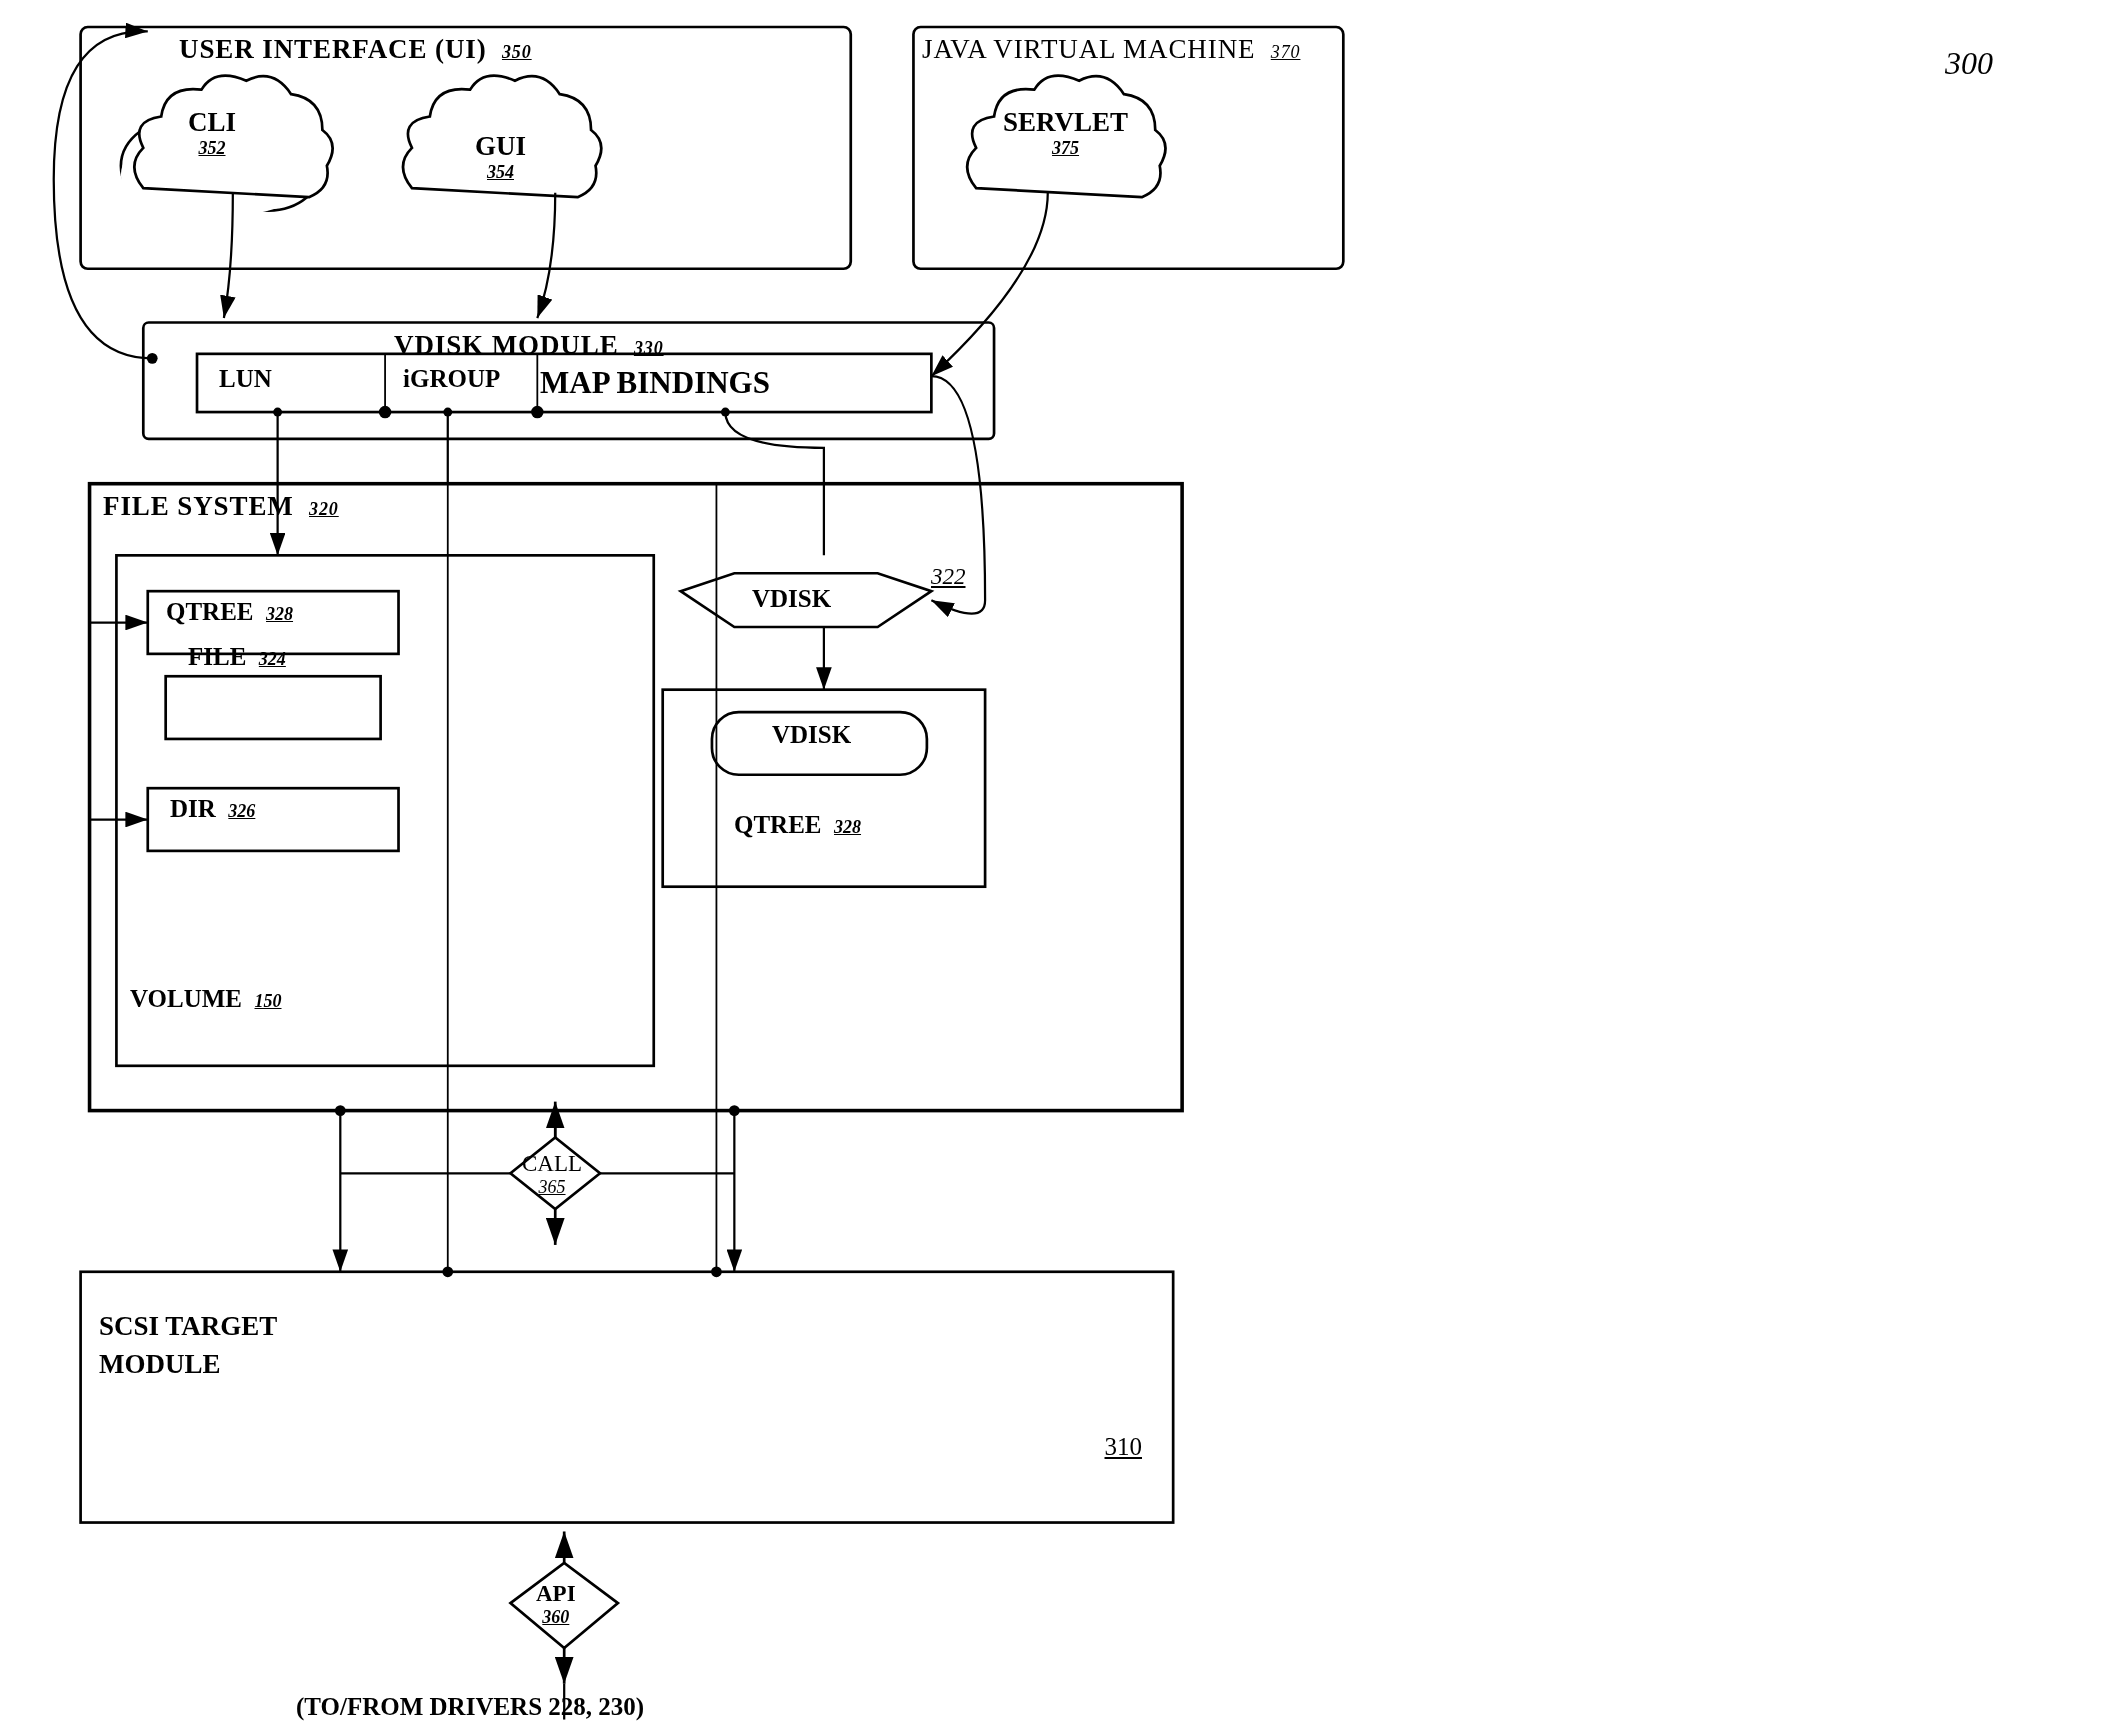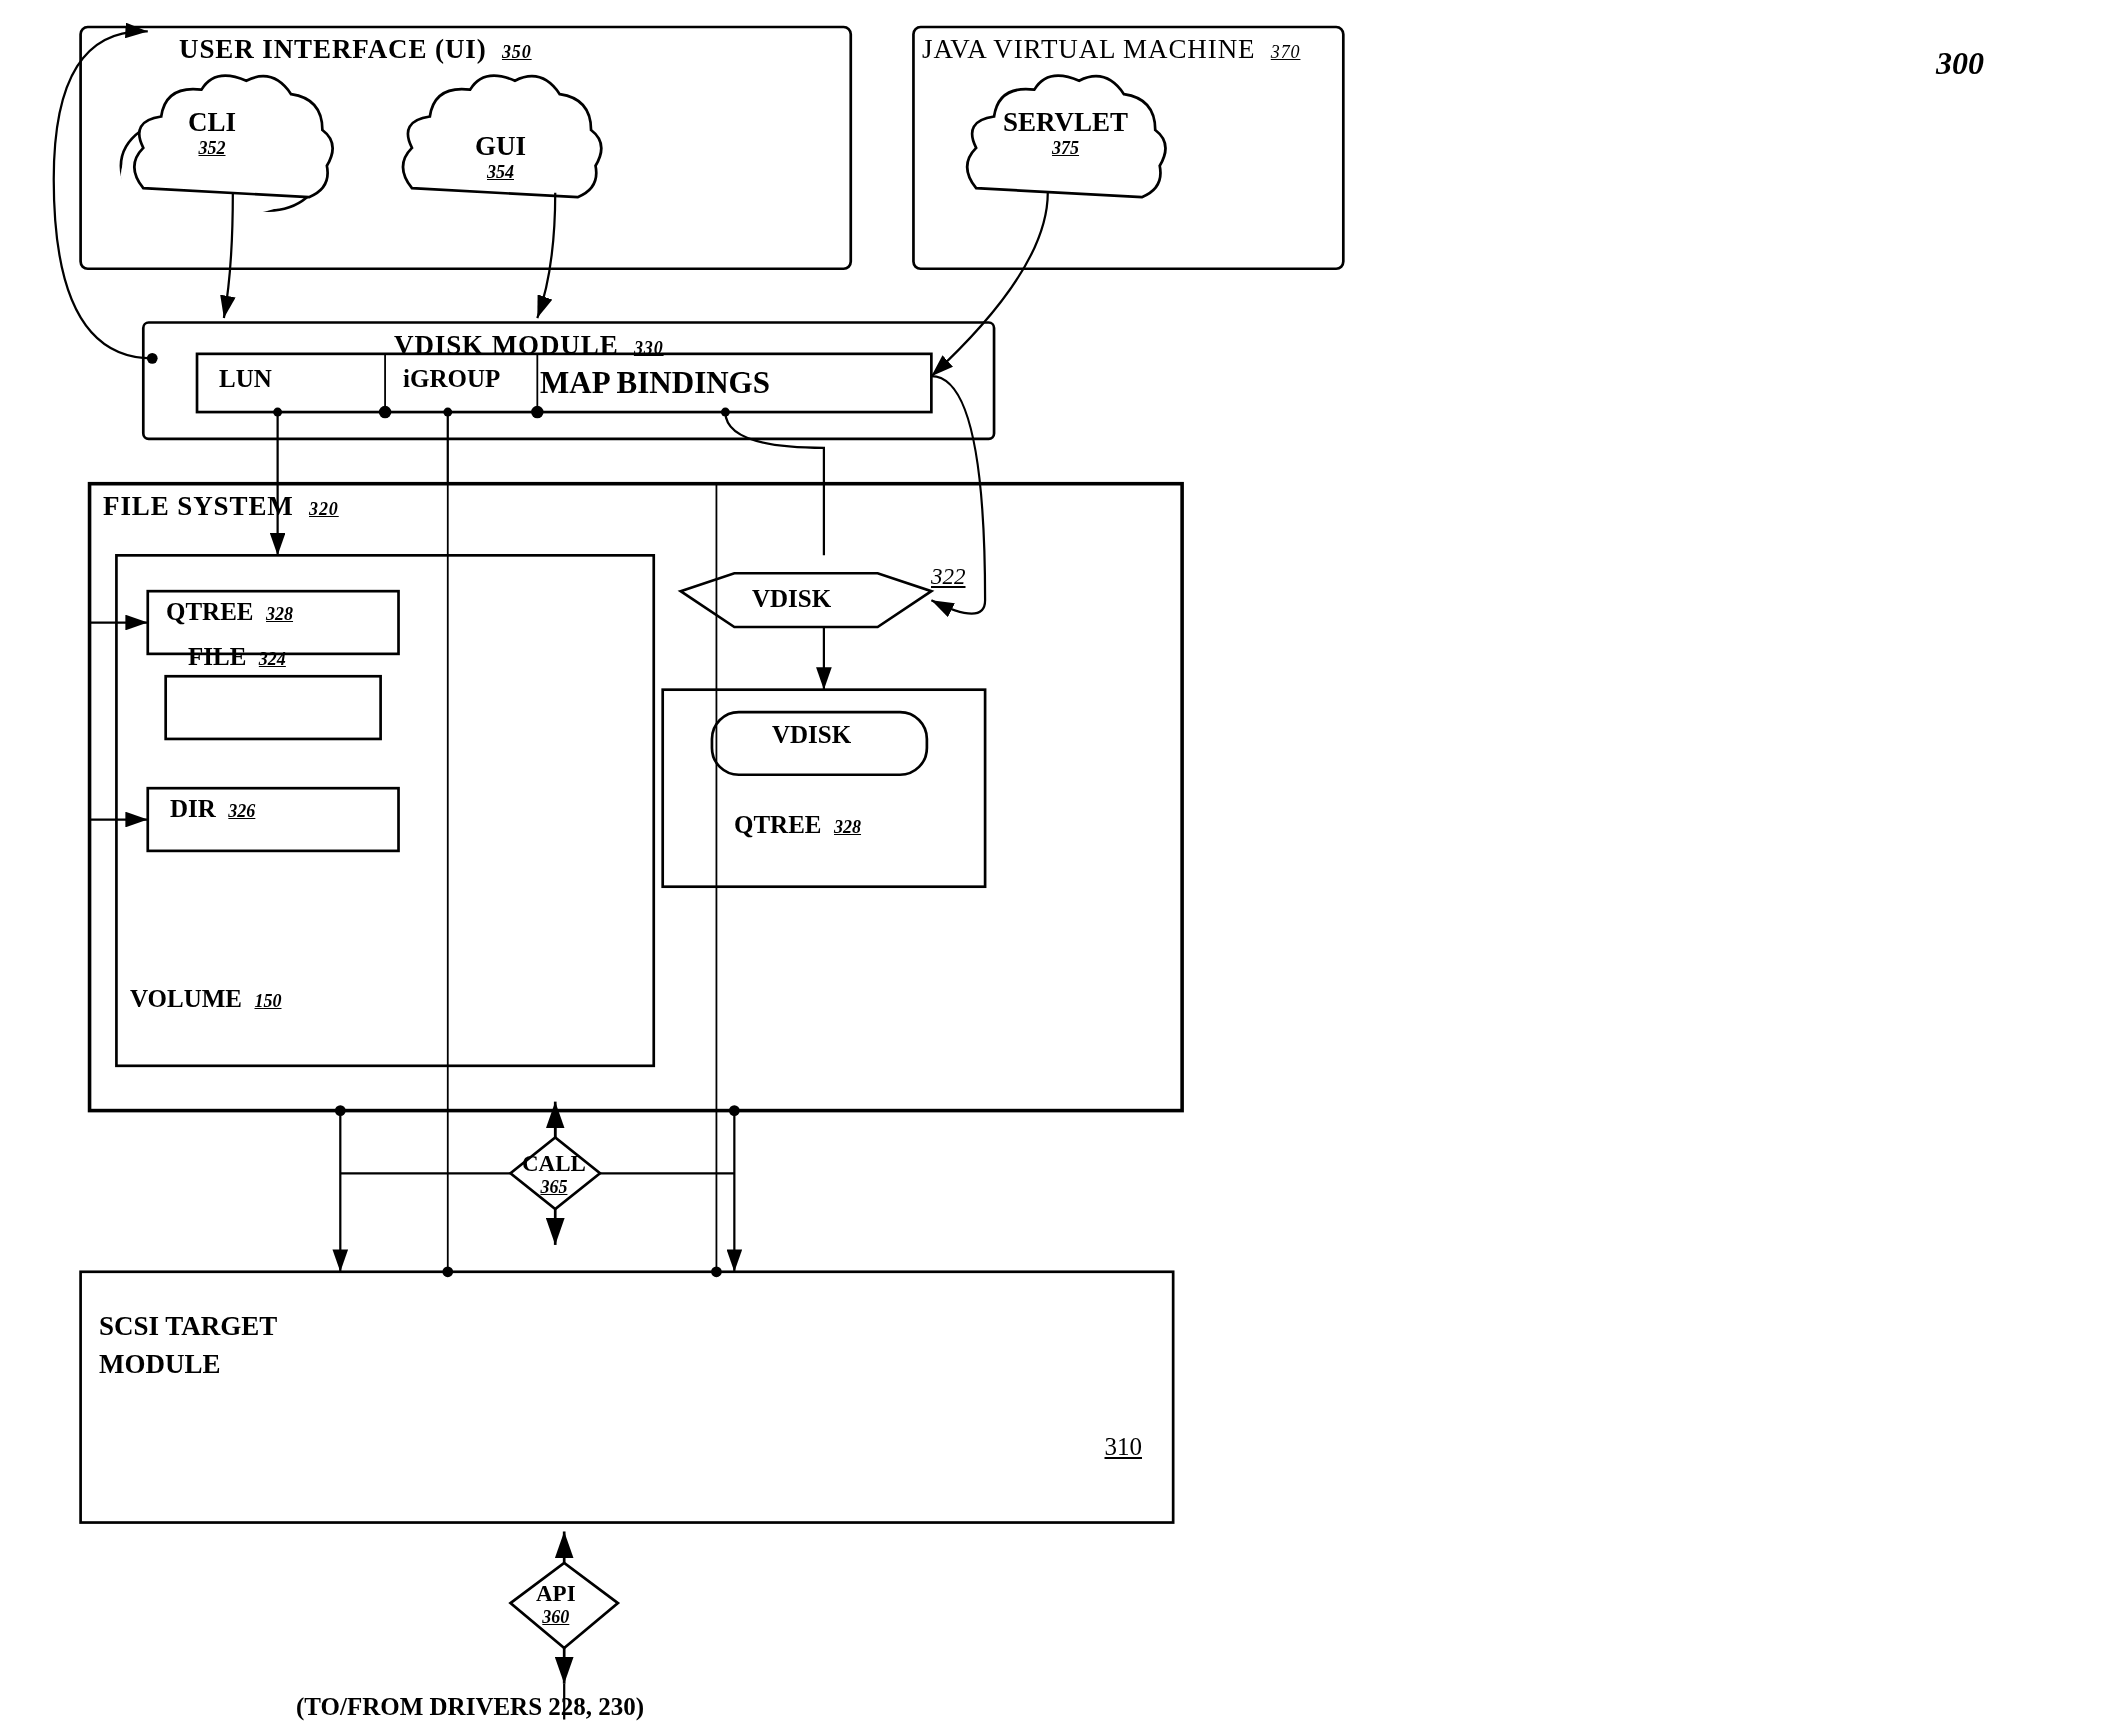--- a/index.html
+++ b/index.html
@@ -154,21 +154,21 @@
     <circle cx="500" cy="1420" r="6" fill="black"></circle>
     <circle cx="800" cy="1420" r="6" fill="black"></circle>
 
     <line x1="570" y1="1310" x2="380" y2="1310" stroke="black" stroke-width="2.5"></line>
     <line x1="670" y1="1310" x2="820" y2="1310" stroke="black" stroke-width="2.5"></line>
 
     <line x1="630" y1="1880" x2="630" y2="1920" stroke="black" stroke-width="2.5"></line>
 
   </svg>
 
-  <div style="position:absolute; top:45px; right:125px; font-style:italic; font-size:32px; font-weight:bold;margin-left:40px;">300</div>
+  <div style="position:absolute; top:45px; right:116px; font-style:italic; font-size:32px; font-weight:normal;margin-left:40px;">300</div>
 
   <div style="position:absolute; top:34px; left:179px; font-size:27px; font-weight:bold; letter-spacing:0.9px;">
     <span>USER INTERFACE (UI)</span>
     &nbsp;<span class="ref">350</span>
   </div>
 
   <div style="position:absolute; top:107px; left:188px; font-size:27px; font-weight:bold; text-align:center;">
     <div>CLI</div>
     <div class="ref">352</div>
   </div>
@@ -232,21 +232,21 @@
     <span style="text-decoration:underline; font-style:italic;">322</span>
   </div>
 
   <div style="position:absolute; top:721px; left:772px; font-size:25px; font-weight:bold;">VDISK</div>
 
   <div style="position:absolute; top:811px; left:734px; font-size:25px; font-weight:bold;">
     <span>QTREE</span>
     &nbsp;<span class="ref">328</span>
   </div>
 
-  <div style="position:absolute; top:1151px; left:522px; font-size:23px; font-weight:bold; text-align:center;">
+  <div style="position:absolute; top:1151px; left:522px; font-size:23px; font-weight:normal; text-align:center;">
     <div>CALL</div>
     <div class="ref">365</div>
   </div>
 
   <div style="position:absolute; top:1308px; left:99px; font-size:27px; font-weight:bold; line-height:1.4;">
     <div>SCSI  TARGET</div>
     <div>MODULE</div>
   </div>
   <div style="position:absolute; top:1433px; right:967px; font-size:25px; ">
     <span style="text-decoration:underline;">310</span>

